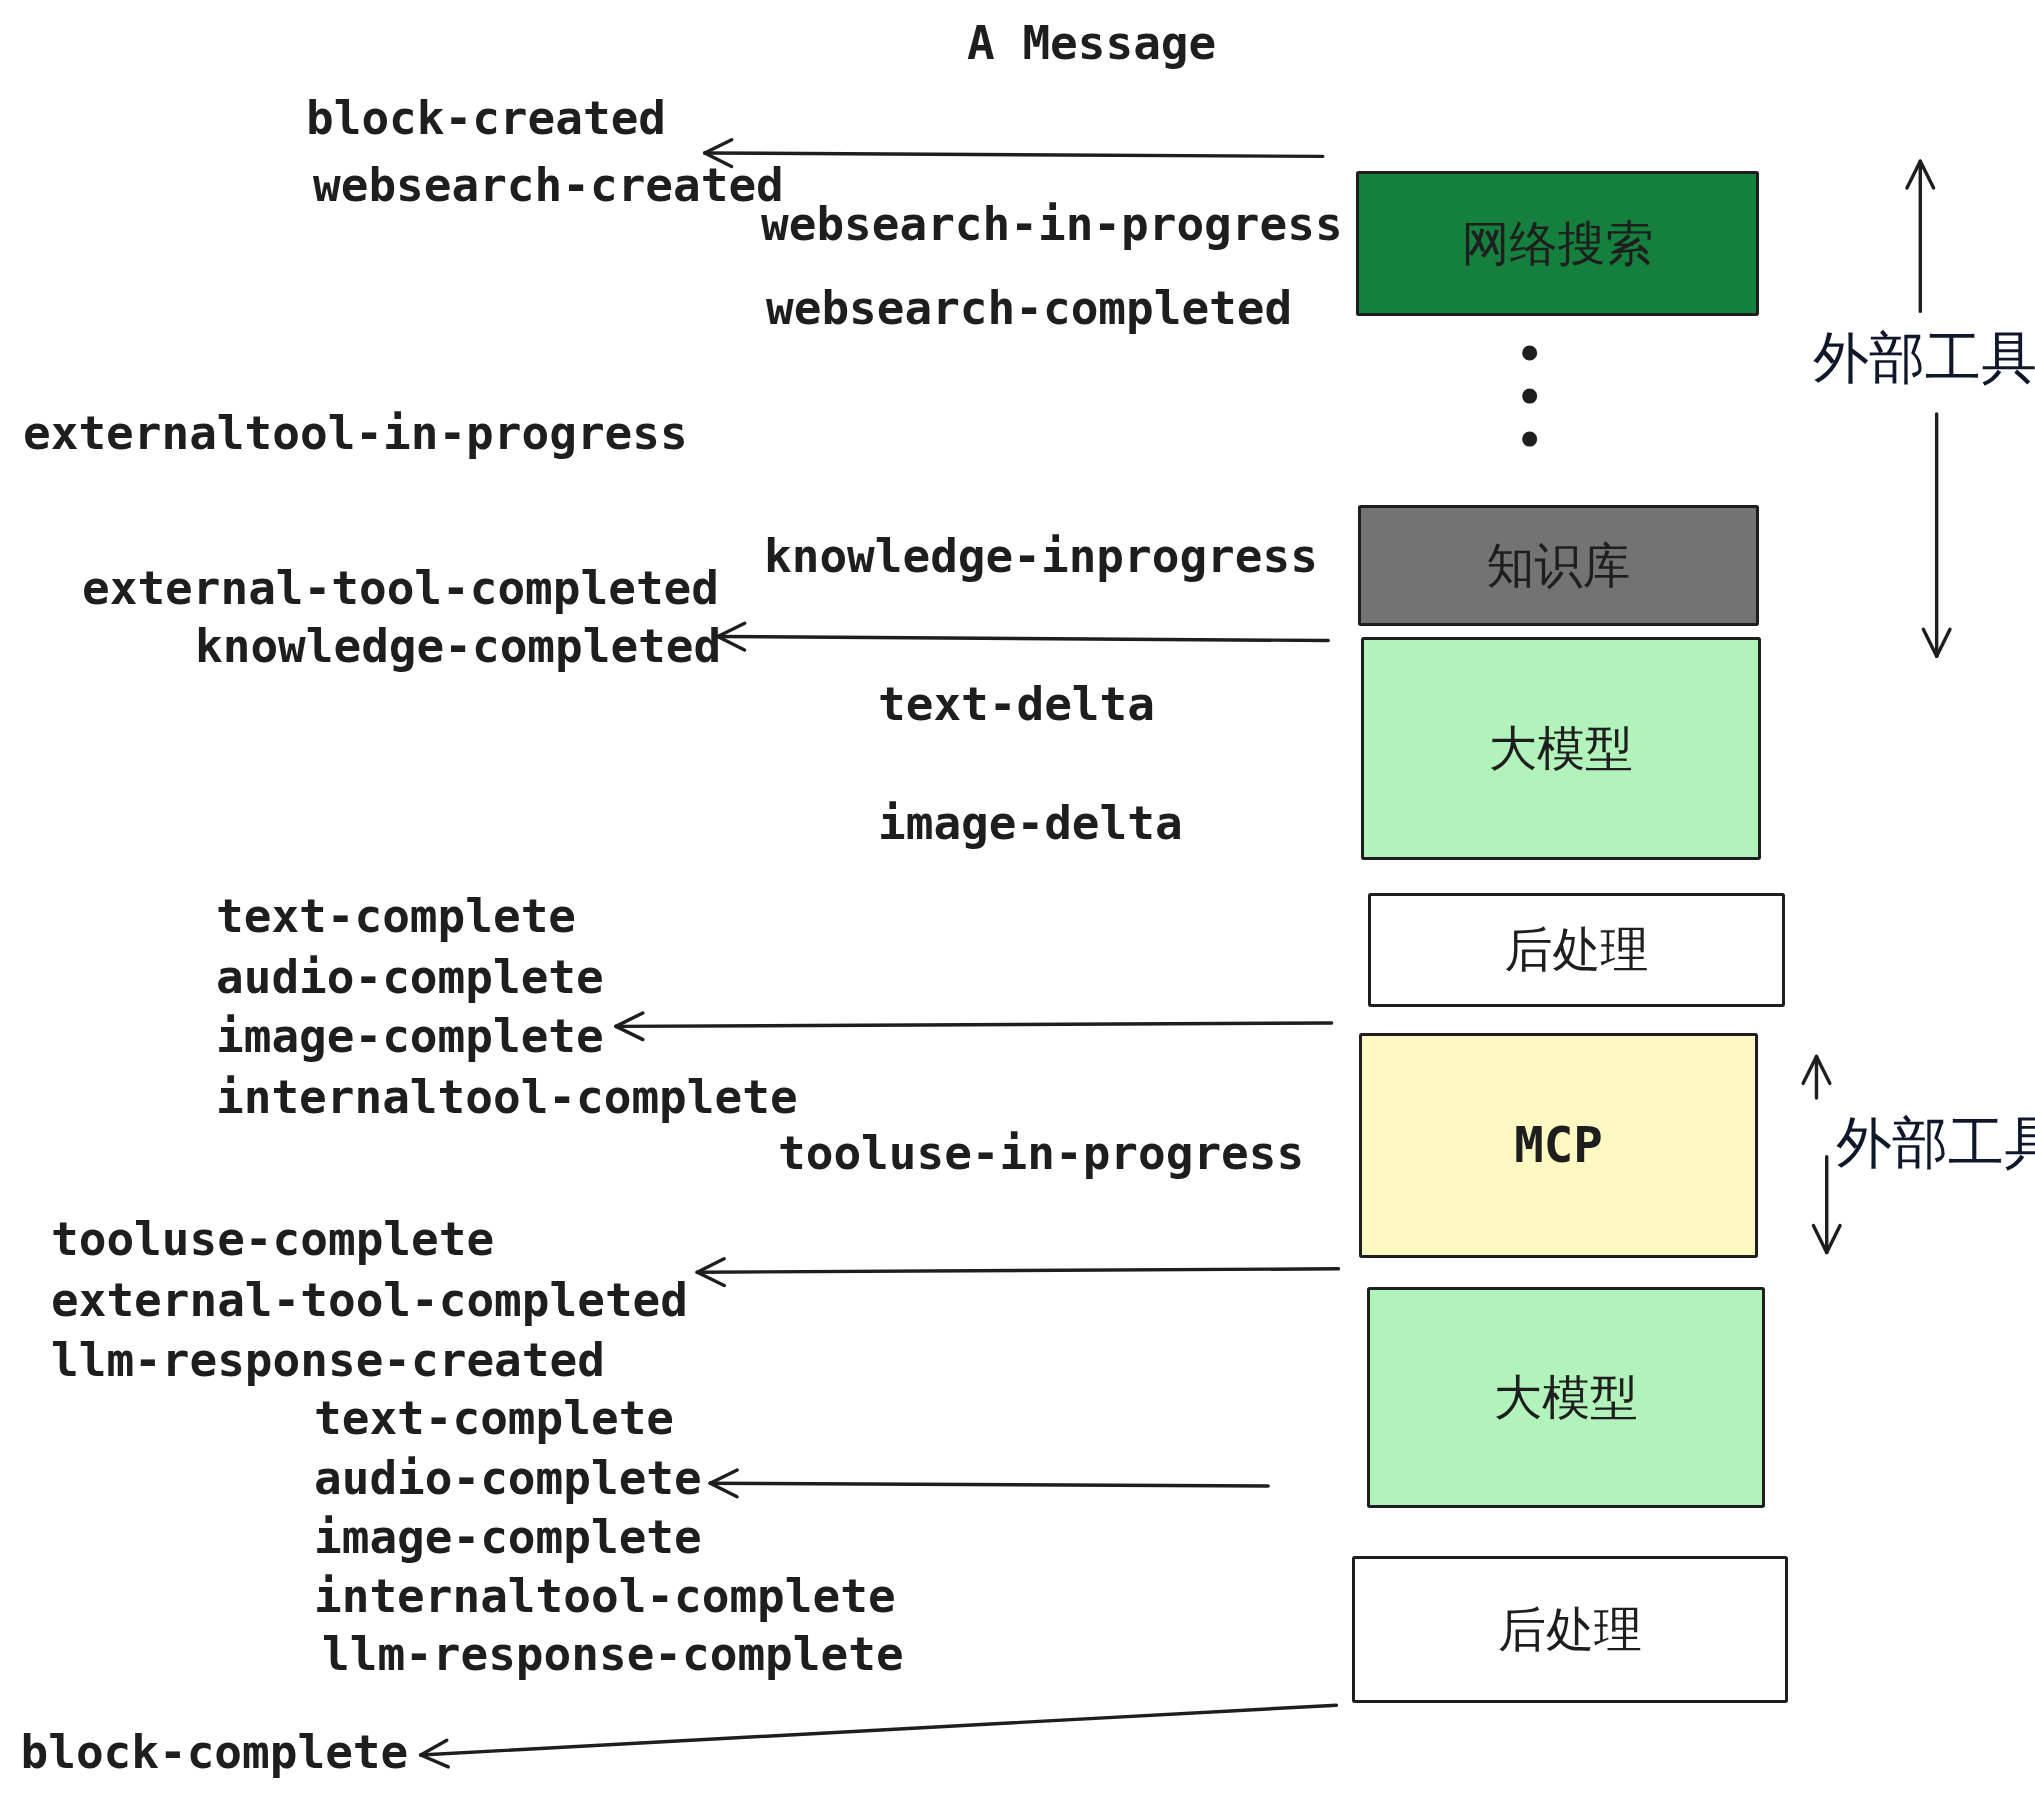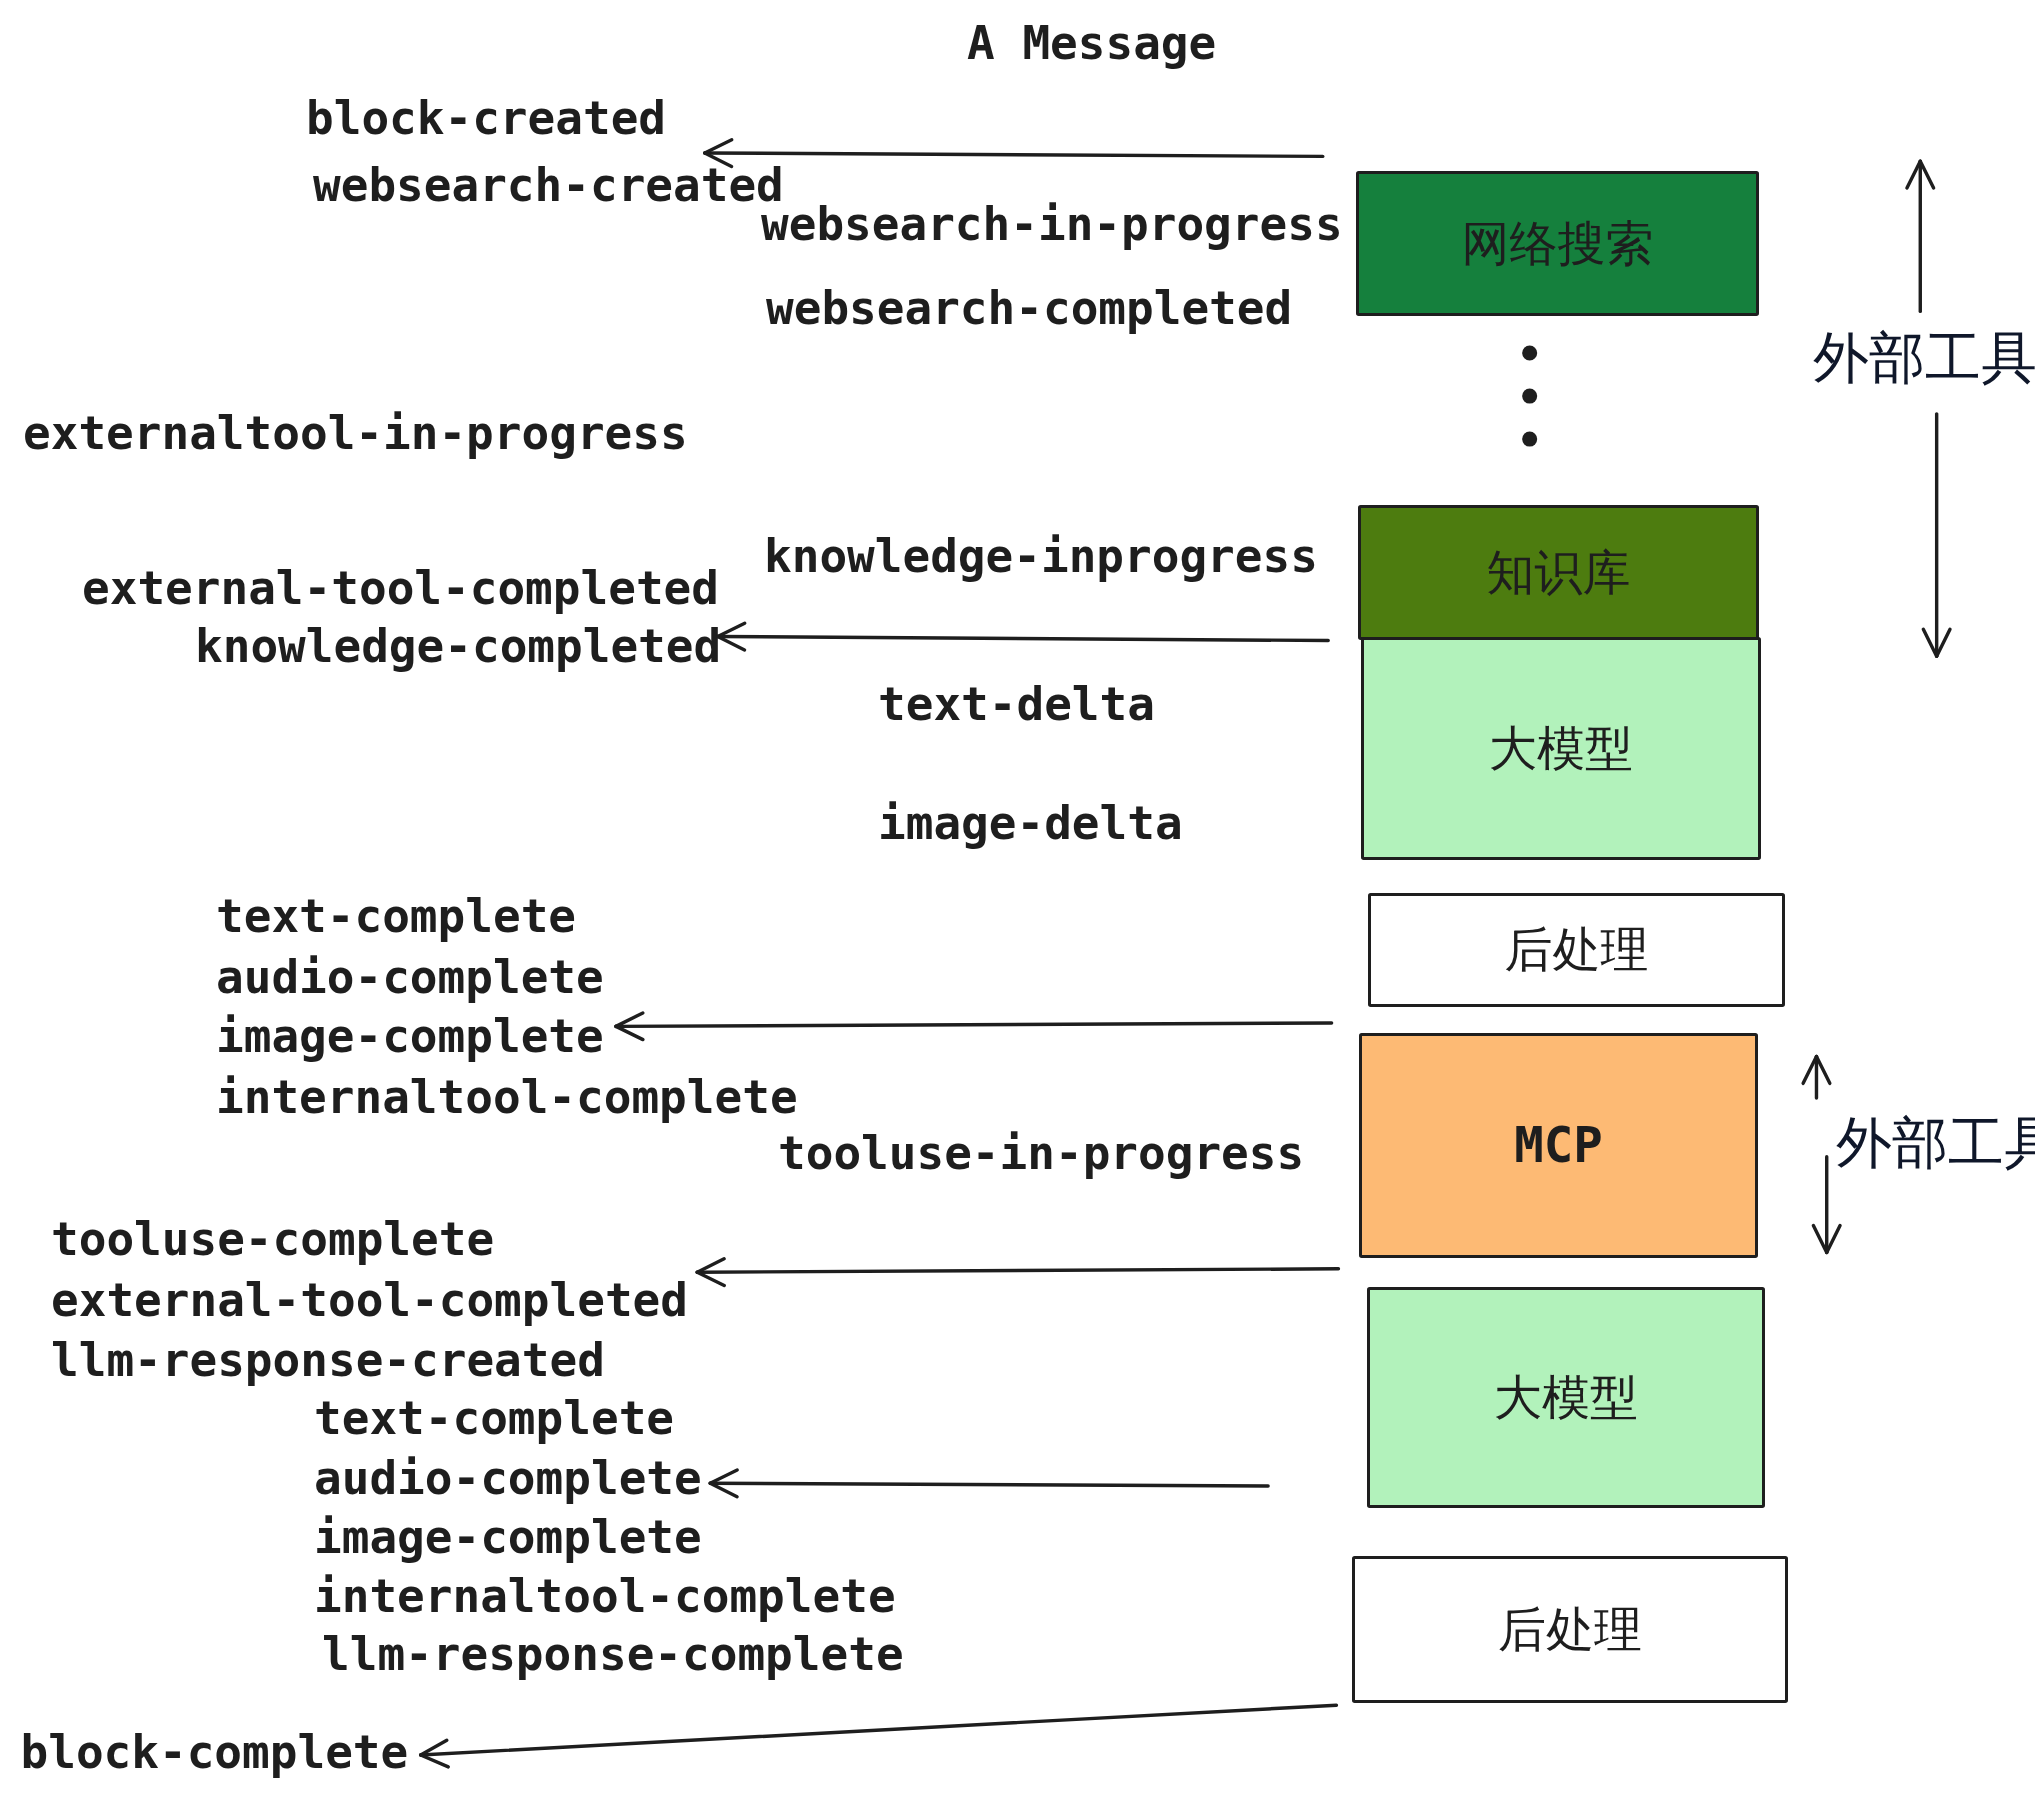--- a/index.html
+++ b/index.html
@@ -58,30 +58,30 @@
   <div class="ev" style="left:314px;  top:1389px;">text-complete</div>
   <div class="ev" style="left:314px;  top:1449px;">audio-complete</div>
   <div class="ev" style="left:314px;  top:1508px;">image-complete</div>
   <div class="ev" style="left:314px;  top:1567px;">internaltool-complete</div>
   <div class="ev" style="left:314px;  top:1625px;margin-left:8px;">llm-response-complete</div>
   <div class="ev" style="left:20.5px;   top:1723px;">block-complete</div>
 
   <div class="box" style="left: 1356px; top: 171px; width: 403px; height: 145px; background: #15803d;">
     <span>网络搜索</span>
   </div>
-  <div class="box" style="left: 1358px; top: 505px; width: 401px; height: 135px; background: #4d7c0f;">
+  <div class="box" style="left: 1358px; top: 505px; width: 401px; height: 121px; background: #737373;">
     <span>知识库</span>
   </div>
   <div class="box" style="left: 1361px; top: 637px; width: 400px; height: 223px; background: rgb(178, 242, 187);">
     <span>大模型</span>
   </div>
   <div class="box" style="left: 1368px; top: 893px; width: 417px; height: 114px; background: rgb(255, 255, 255);">
     <span>后处理</span>
   </div>
-  <div class="box mono" style="left: 1359px; top: 1033px; width: 399px; height: 225px; background: #fdba74;">
+  <div class="box mono" style="left: 1359px; top: 1033px; width: 399px; height: 225px; background: #fef9c3;">
     <span>MCP</span>
   </div>
   <div class="box" style="left: 1367px; top: 1287px; width: 398px; height: 221px; background: rgb(178, 242, 187);">
     <span>大模型</span>
   </div>
   <div class="box" style="left: 1352px; top: 1556px; width: 436px; height: 147px; background: rgb(255, 255, 255);">
     <span>后处理</span>
   </div>
 
   <div class="ann" style="left:1813px; top:328px;">外部工具</div>

